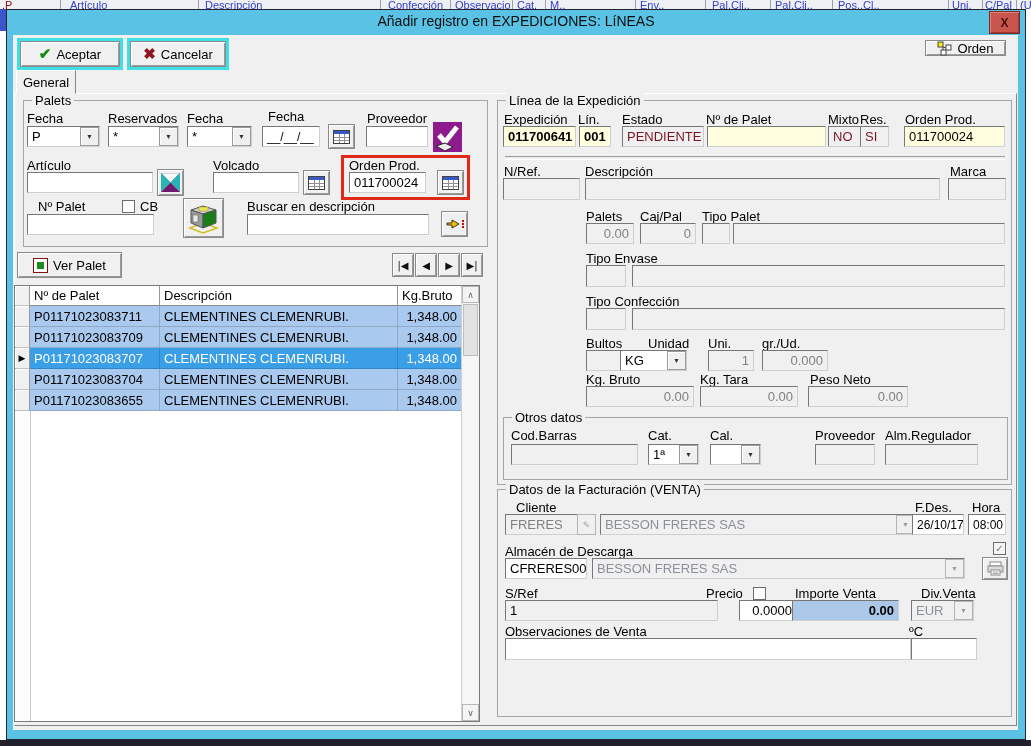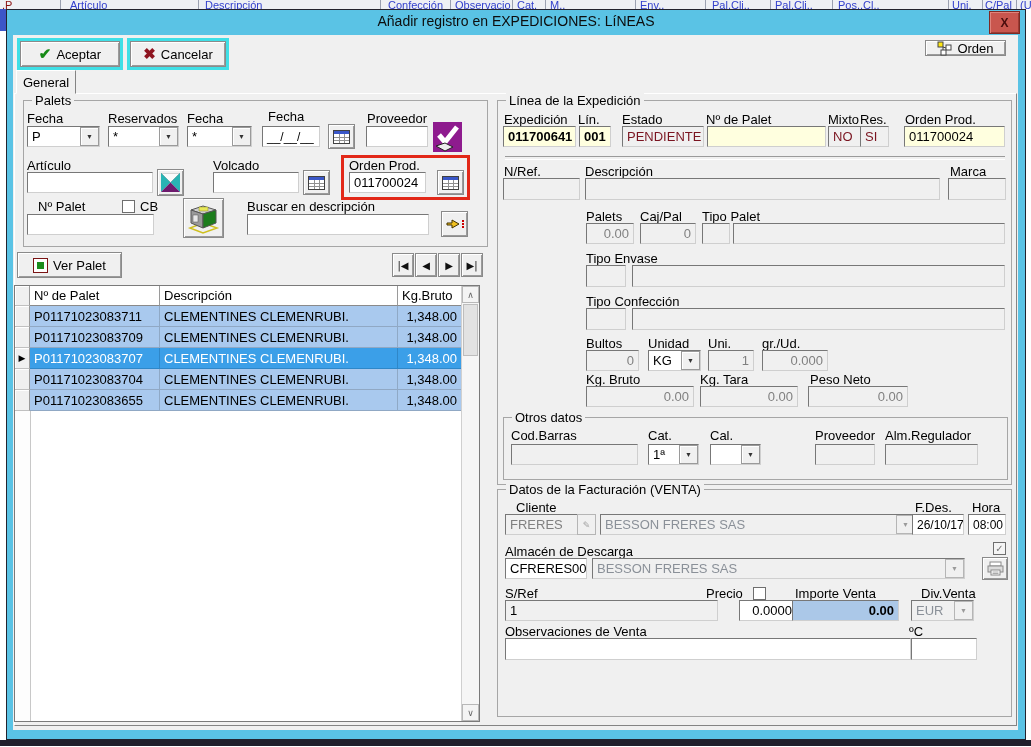--- a/index.html
+++ b/index.html
@@ -370,21 +370,21 @@
       <span></span>
     </div>
 
   <span class="lbl" style="left:586px;top:336px">Bultos</span>
   <span class="lbl" style="left:648px;top:336px">Unidad</span>
   <span class="lbl" style="left:708px;top:336px">Uni.</span>
   <span class="lbl" style="left:762px;top:336px">gr./Ud.</span>
   <div class="fld dis num" style="left:586px;top:350px;width:53px">
       <span>0</span>
     </div>
-  <div class="fld combo" style="left:648px;top:350px;width:53px">
+  <div class="fld combo" style="left:620px;top:350px;width:67px">
     <span>KG</span>
     <span class="dd">▼</span>
   </div>
   <div class="fld dis num" style="left:708px;top:350px;width:46px">
       <span>1</span>
     </div>
   <div class="fld dis num" style="left:762px;top:350px;width:66px">
       <span>0.000</span>
     </div>
 

